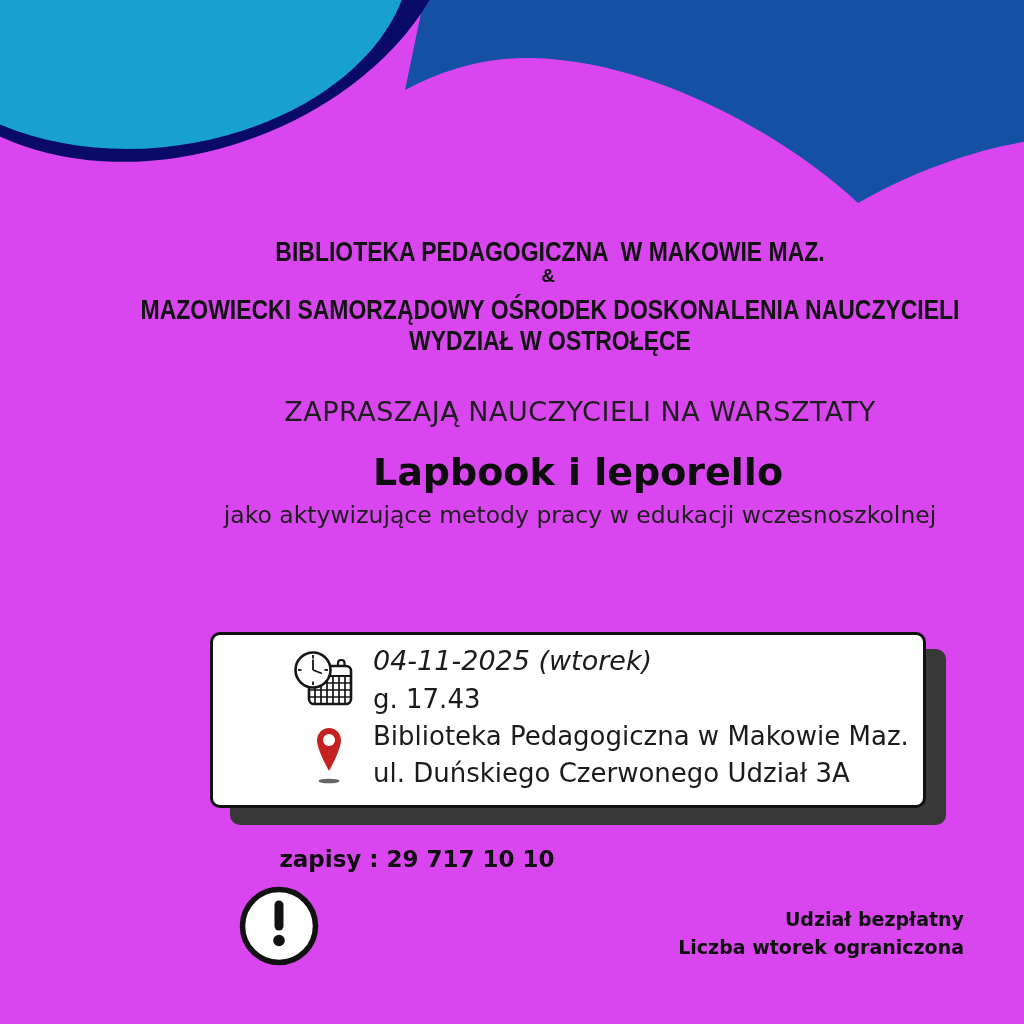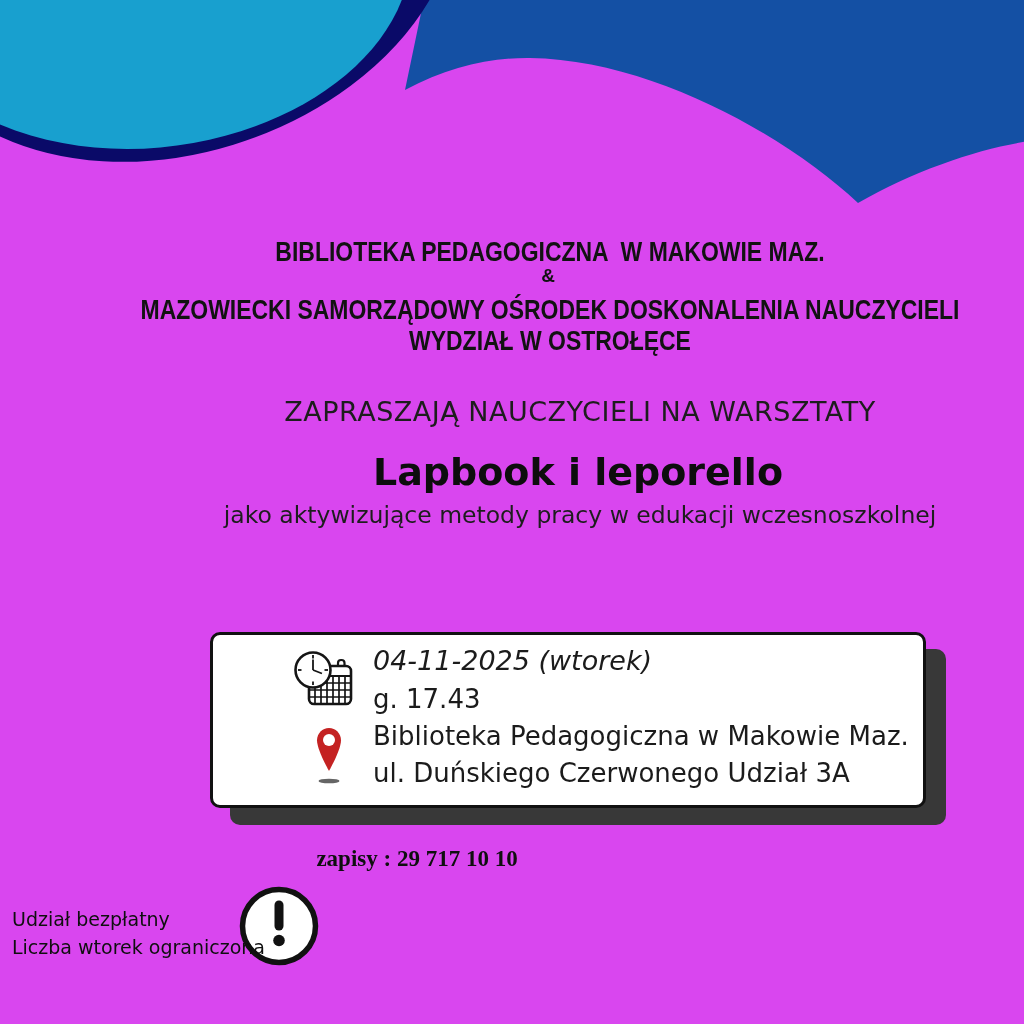--- a/index.html
+++ b/index.html
@@ -46,25 +46,25 @@
     margin-left:47px;
   }
   .card-text{position:absolute;left:160px;white-space:pre;color:#1b1b1b;}
   .t-date{top:10px;font-size:27px;font-style:italic;}
   .t-time{top:49px;font-size:26px;}
   .t-place{top:86px;font-size:26px;}
   .t-addr{top:123px;font-size:26px;}
 
   .zapisy{
     position:absolute;left:0;top:846px;width:834px;text-align:center;
-    font-size:23px;font-weight:700;color:#0f0f0f;white-space:pre;font-family:Liberation Serif, serif;
+    font-size:23px;font-weight:700;color:#0f0f0f;white-space:pre;
   }
   .notice-text{
-    position:absolute;left:12px;top:905px;width:964px;text-align:left;
-    font-size:19px;font-weight:400;color:#0f0f0f;line-height:28px;
+    position:absolute;left:0;top:905px;width:964px;text-align:right;
+    font-size:19px;font-weight:700;color:#0f0f0f;line-height:28px;
   }
 </style>
 </head>
 <body>
 
 <div class="page">
 
   <svg class="decor" width="1024" height="232" viewBox="0 0 1024 232">
     <path d="M 425 -6 L 1030 -6 L 1030 141
              C 985 147 916 169 858 203

